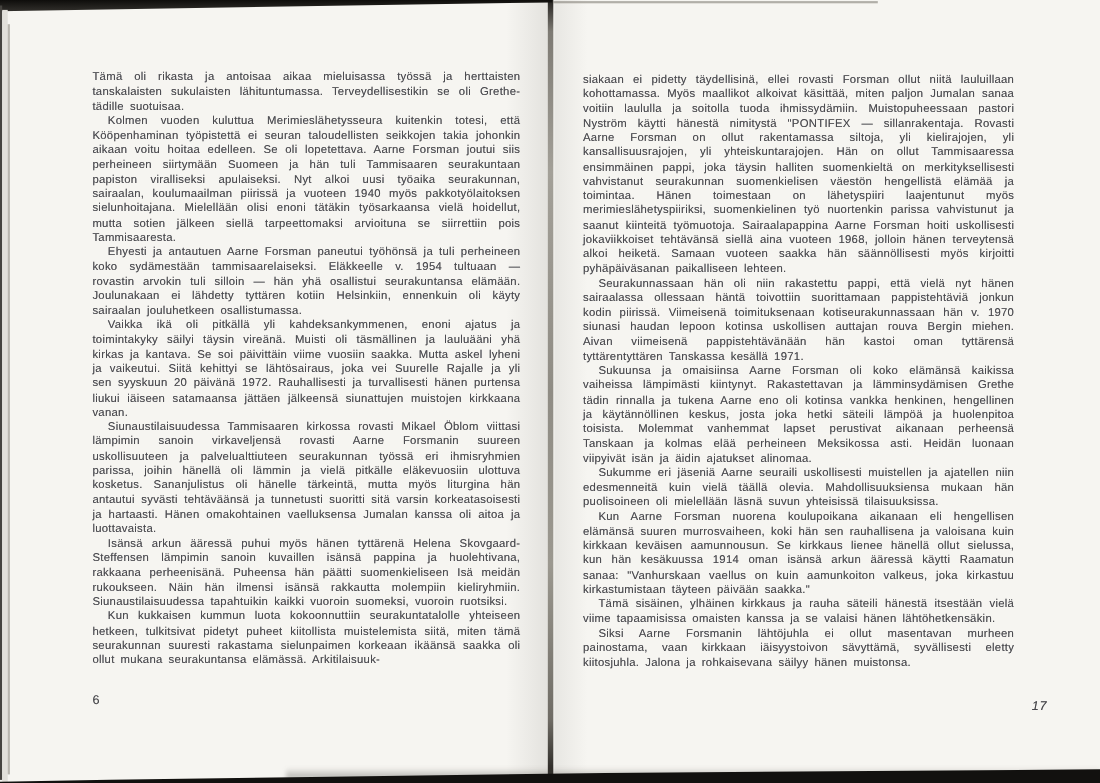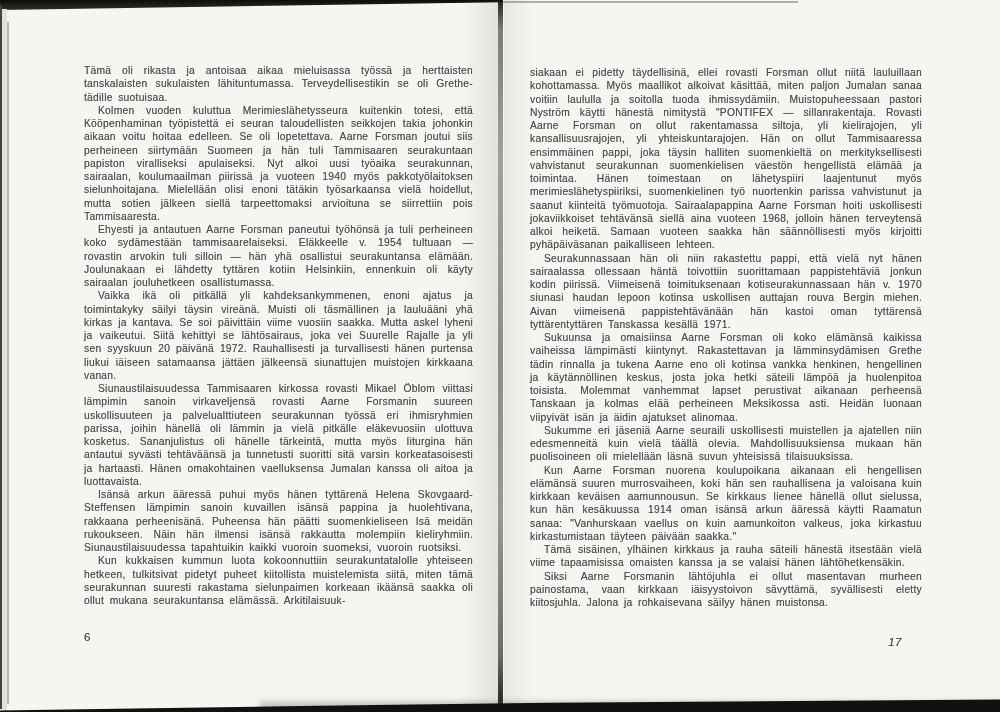--- a/index.html
+++ b/index.html
@@ -26,21 +26,21 @@
   }
   .para.indent{text-indent:14px;}
   .pageno{
     position:absolute;
     font-size:11.5px;
     color:#46464a;
     letter-spacing:0.5px;
     text-shadow:0 0 0.5px rgba(75,75,80,0.5);
   }
   .pageno-left{left:84px;top:631px;}
-  .pageno-right{left:876px;top:636px;width:26px;text-align:right;font-style:italic;}
+  .pageno-right{left:938px;top:636px;width:26px;text-align:left;font-style:italic;}
 
   
   .top-edge{
     position:absolute;left:0;top:0;width:502px;height:11px;
     background:linear-gradient(to bottom,#0e0d0b,#34322e);
     clip-path:polygon(0 0,100% 0,100% 20%,0 92%);
   }
   .top-edge-right{
     position:absolute;left:503px;top:1px;width:295px;height:1.5px;
     background:rgba(120,116,108,0.55);

